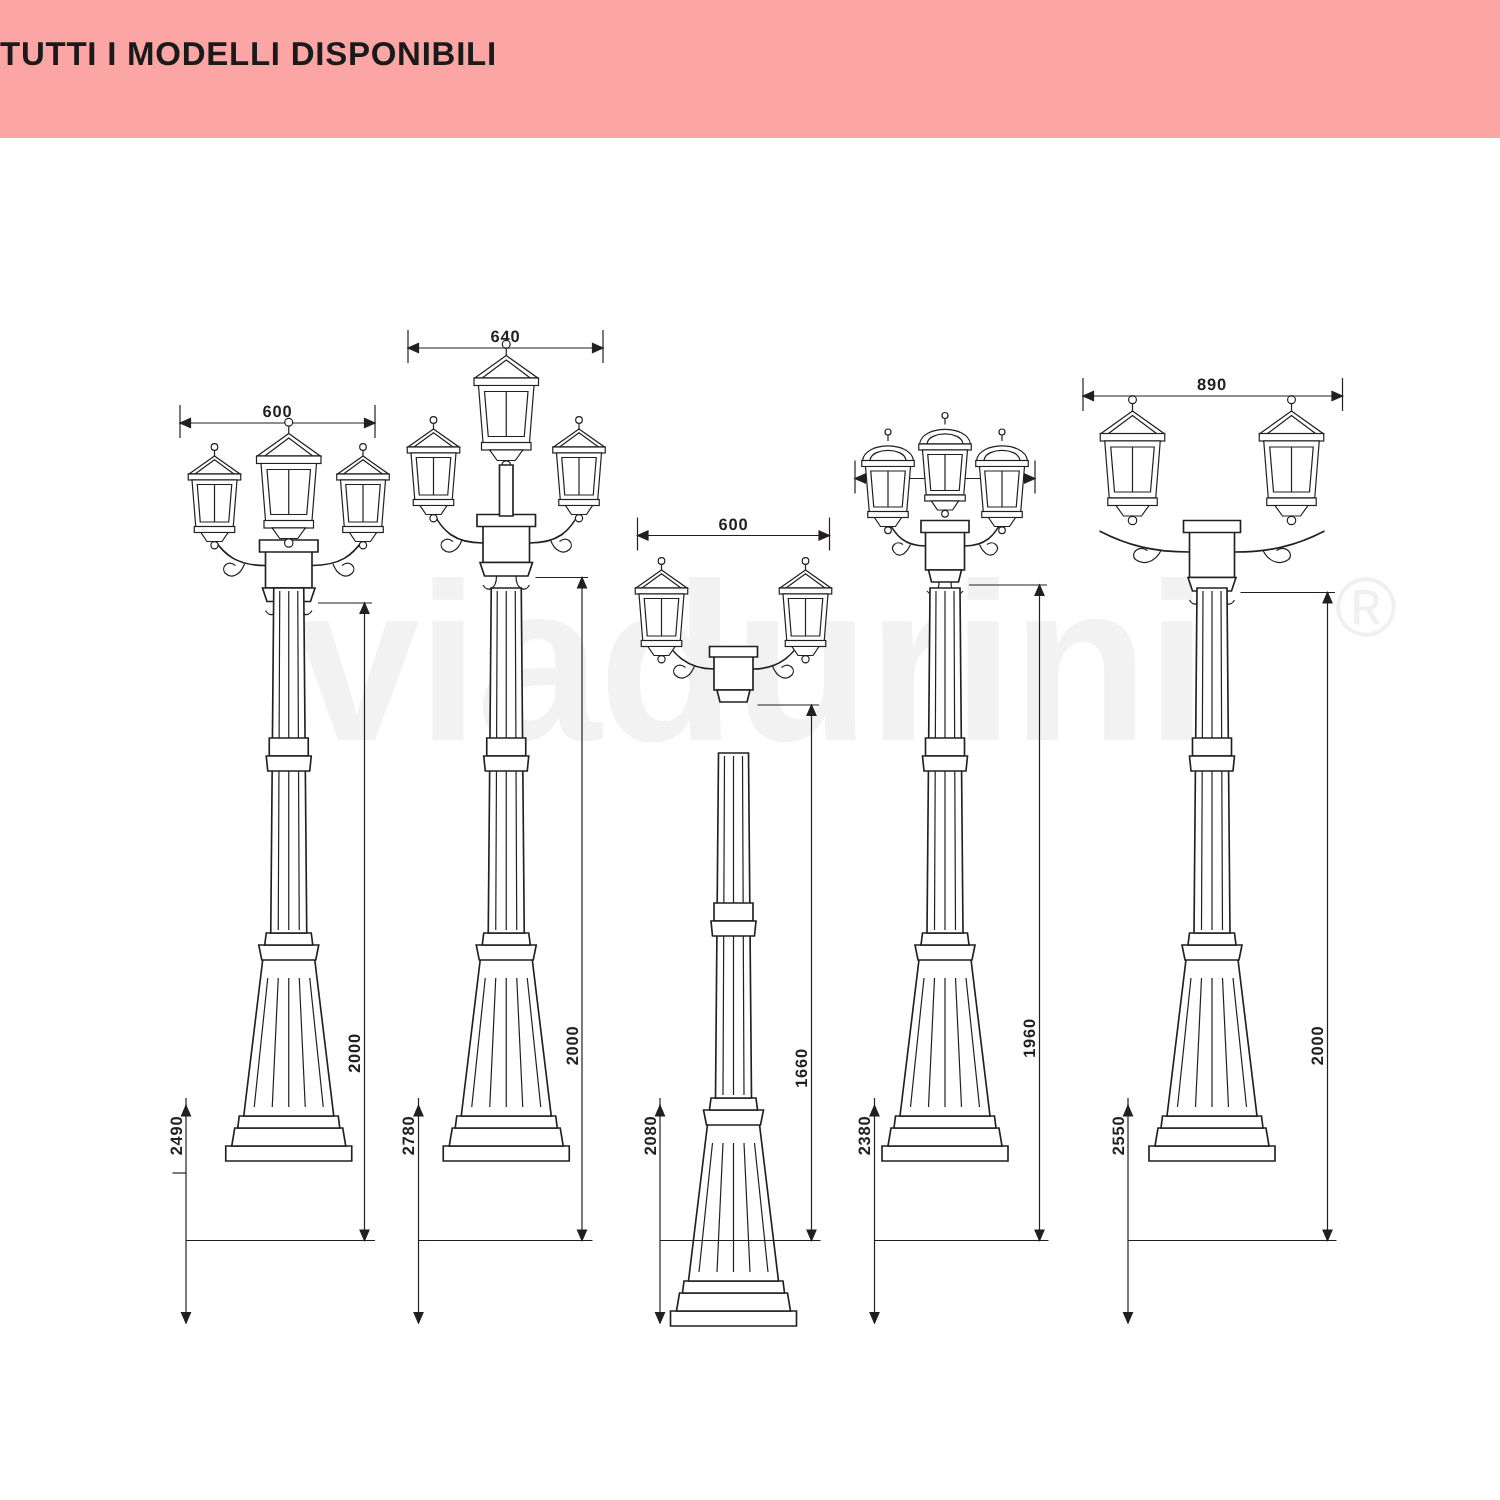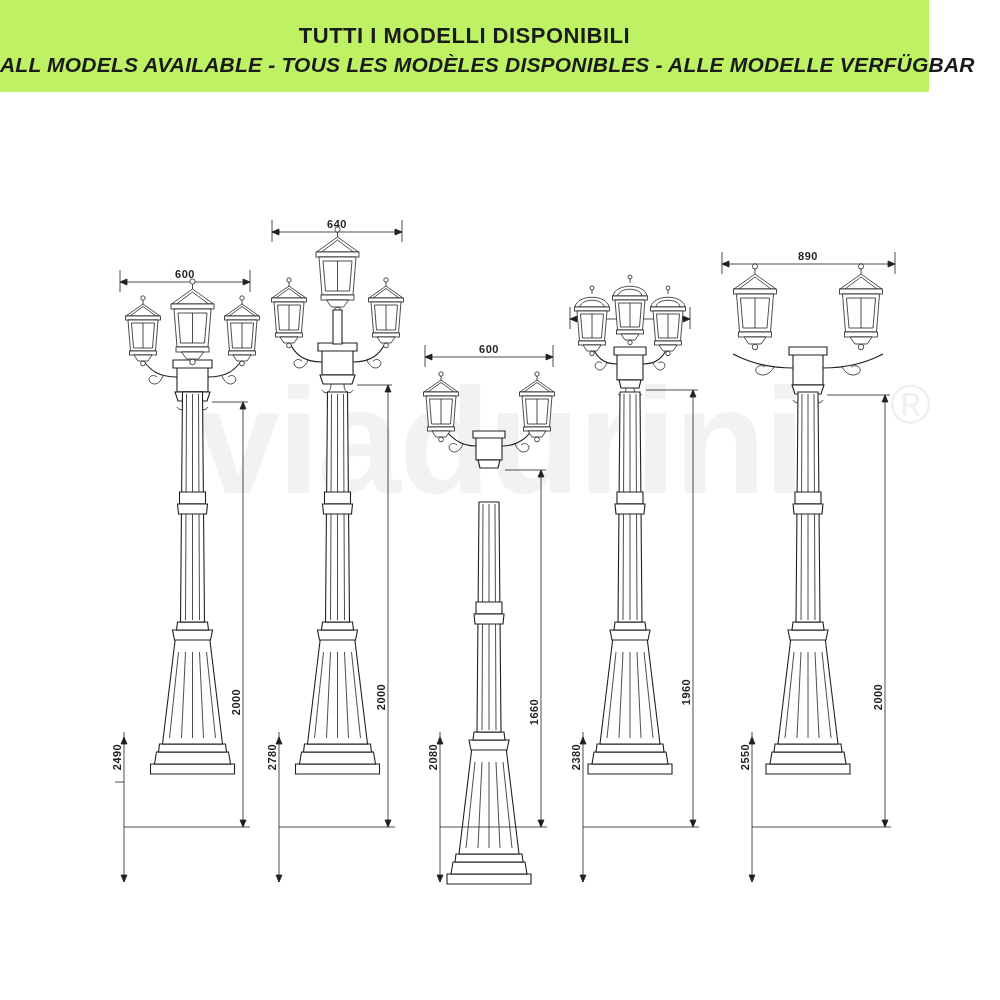--- a/index.html
+++ b/index.html
@@ -12,26 +12,26 @@
     height: 1000px;
     position: relative;
     font-family: "Liberation Sans", sans-serif;
     overflow: hidden;
   }
 
   
   #header-banner {
     position: absolute;
     left: 0; top: 0;
-    width: 929px;
+    width: 1000px;
     height: 92px;
-    background: #bef264;
+    background: #fca5a5;
     box-sizing: border-box;
     padding-top: 22px;
-    text-align: center;
+    text-align: left;
   }
   #header-line-1 {
     font-size: 22px;
     font-weight: bold;
     letter-spacing: 0.5px;
     color: #1a1a1a;
     line-height: 28px;
     white-space: nowrap;
   }
   #header-line-2 {
@@ -99,21 +99,20 @@
     font-weight: bold;
     fill: #231f20;
     letter-spacing: 0.5px;
   }
 </style>
 </head>
 <body>
 
 <div id="header-banner">
   <div id="header-line-1">TUTTI I MODELLI DISPONIBILI</div>
-  <div id="header-line-2">ALL MODELS AVAILABLE - TOUS LES MODÈLES DISPONIBLES - ALLE MODELLE VERFÜGBAR</div>
 </div>
 
 <div id="watermark">viadurini</div>
 <div id="watermark-r">®</div>
 
 <div id="diagram-canvas">
 <svg width="1000" height="908" viewBox="0 0 1000 908" xmlns="http://www.w3.org/2000/svg">
 
   <defs>
 

